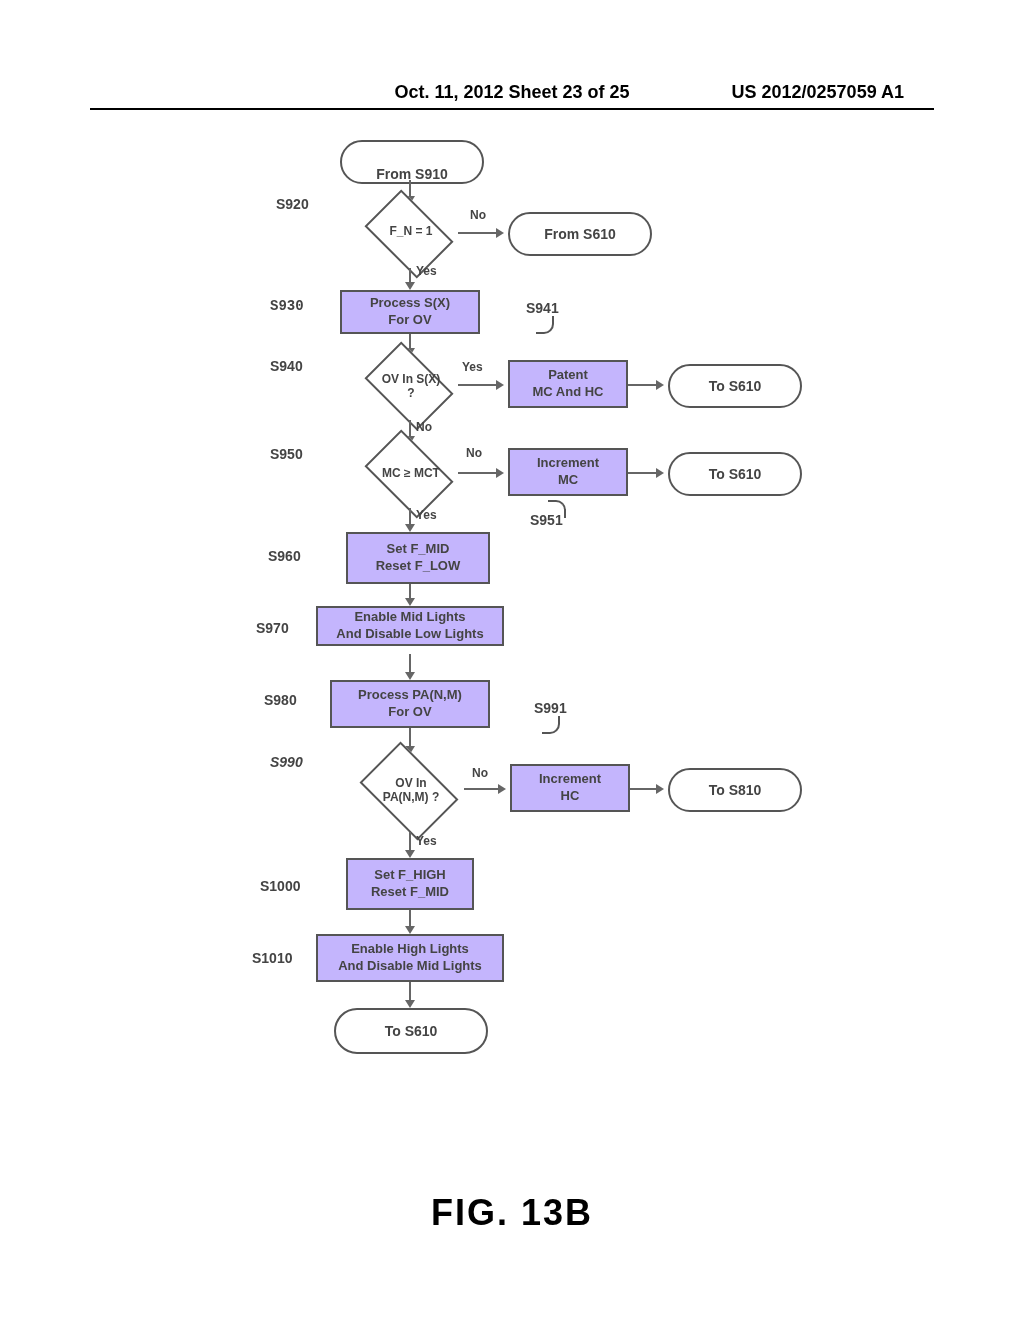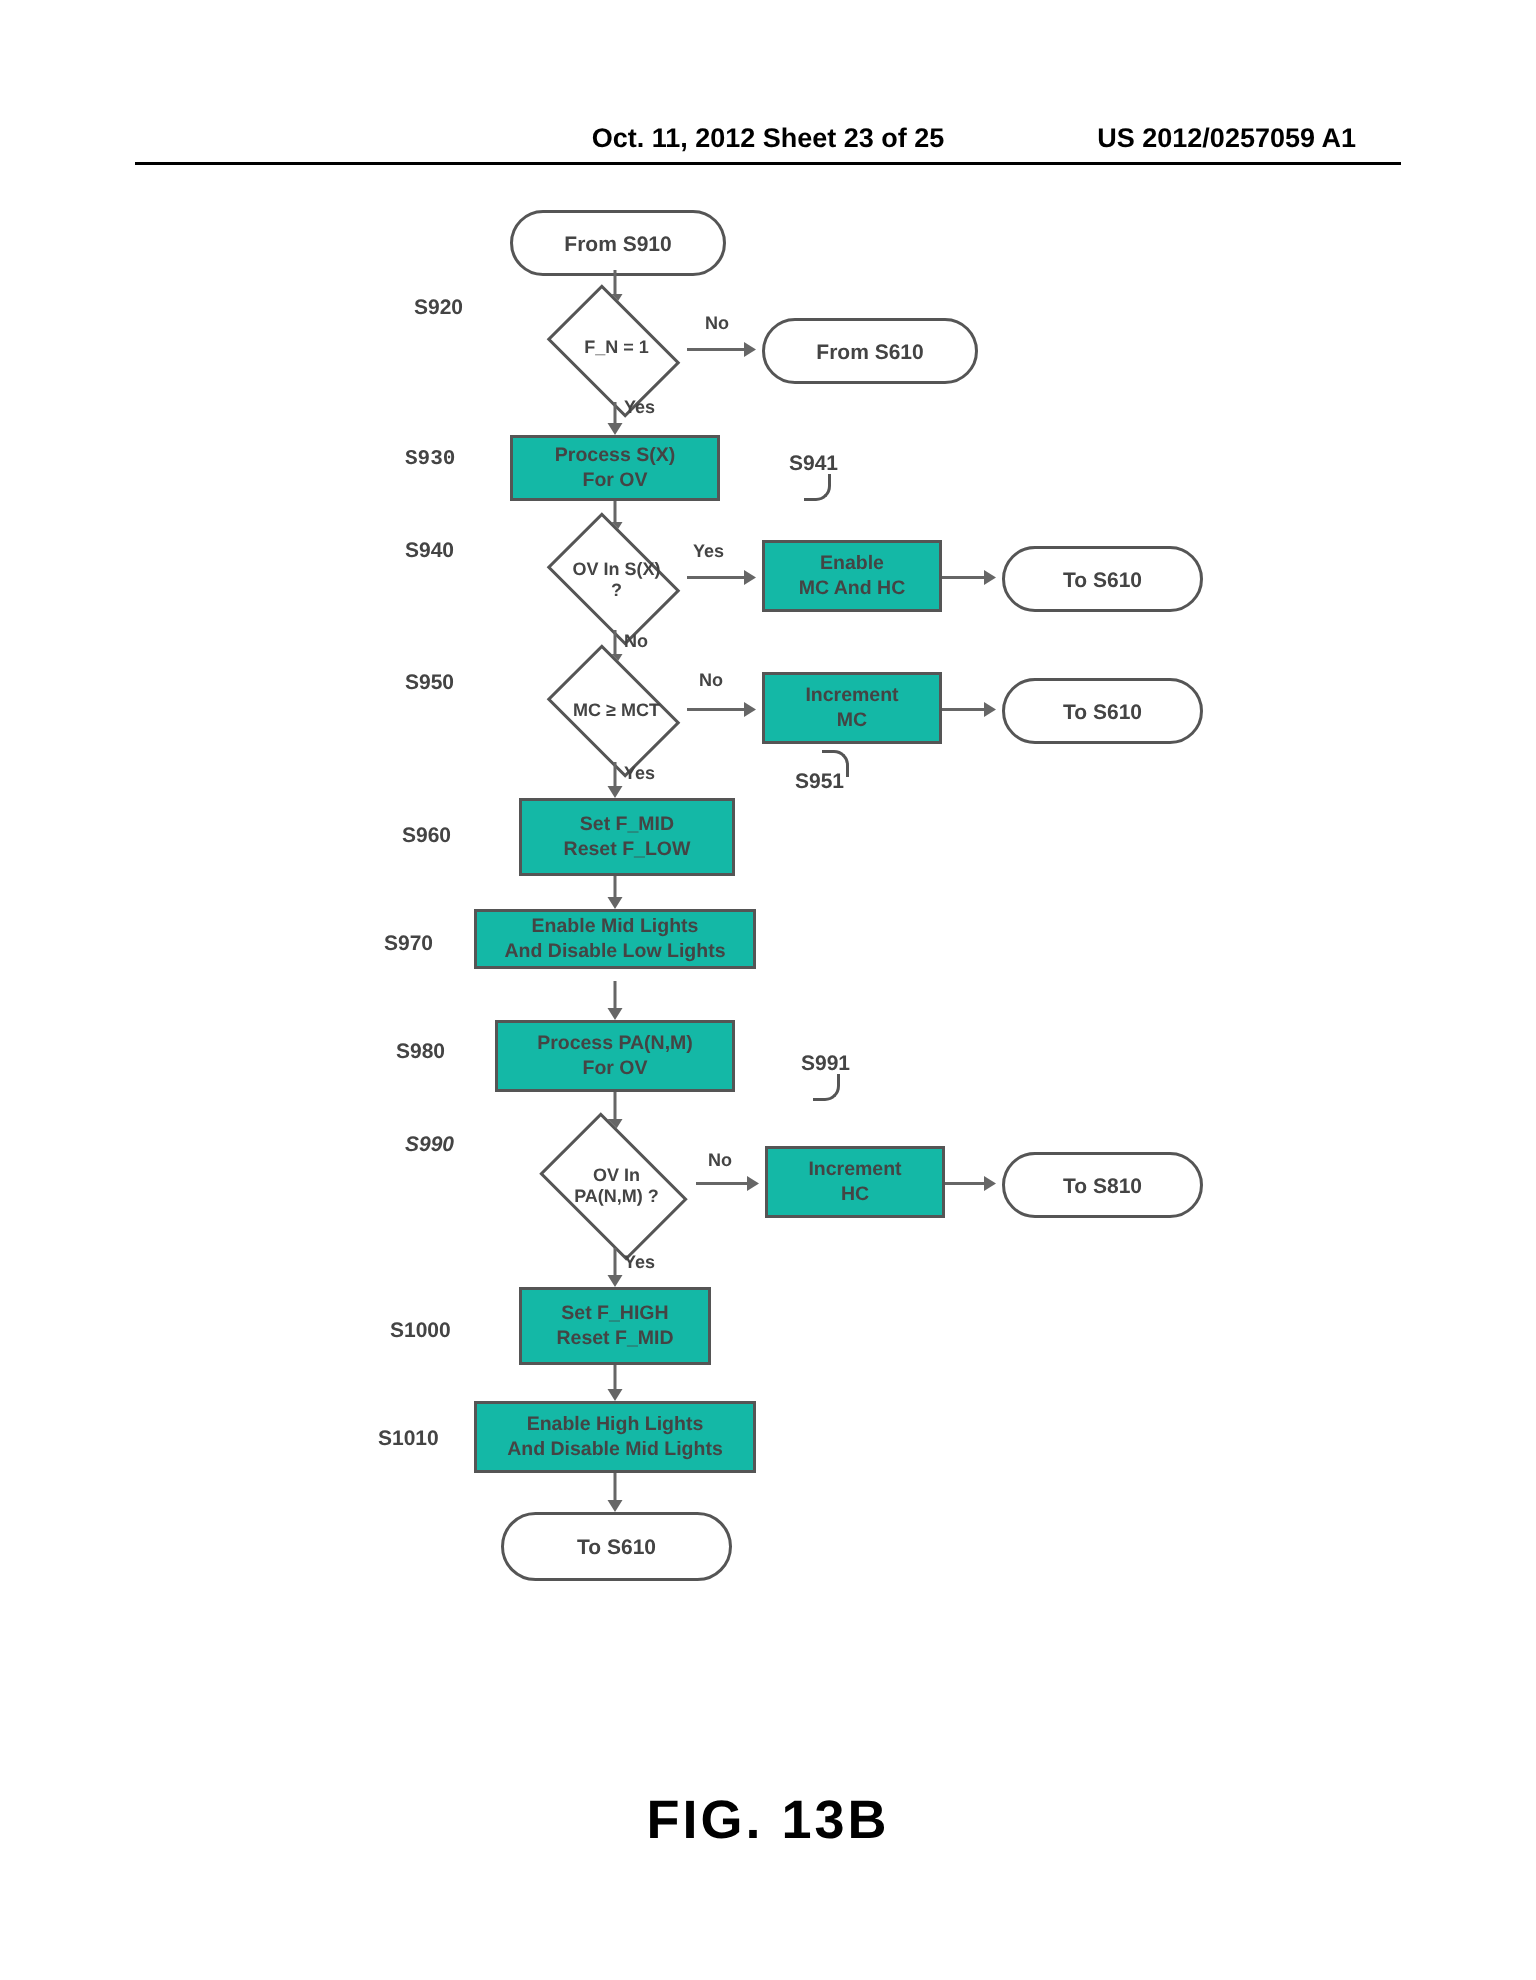--- a/index.html
+++ b/index.html
@@ -63,21 +63,21 @@
     color: #444;
   }
   .rect {
     position: absolute;
     border: 2px solid #555;
     font-size: 13px;
     text-align: center;
     display: flex;
     align-items: center;
     justify-content: center;
-    background: #14b8a6;
+    background: #c4b5fd;
     font-weight: bold;
     color: #444;
     line-height: 1.3;
     padding: 4px;
     box-sizing: border-box;
   }
   .diamond {
     position: absolute;
     width: 80px;
     height: 56px;
@@ -144,21 +144,21 @@
 <body>
 
 <div class="page-header">
   <span class="header-center">Oct. 11, 2012  Sheet 23 of 25</span>
   <span class="header-right">US 2012/0257059 A1</span>
 </div>
 <div class="header-line"></div>
 
 <div class="flowchart">
 
-  <div class="pill" style="left:60px;top:0;width:140px;height:40px;">
+  <div class="pill" style="left:60px;top:0;width:140px;height:40px;align-items:flex-end;">
     <span>From S910</span>
   </div>
   <div class="vline" style="left:129px;top:40px;height:18px;"></div>
   <div class="arrow-down" style="left:125px;top:56px;"></div>
 
   <div class="step-label" style="left:-4px;top:56px;">S920</div>
   <div class="diamond" style="left:92px;top:68px;width:70px;height:48px;"></div>
   <div class="diamond-text" style="left:98px;top:84px;width:66px;">F_N = 1</div>
   <div class="edge-label" style="left:190px;top:68px;">No</div>
   <div class="hline" style="left:178px;top:92px;width:40px;"></div>
@@ -185,21 +185,21 @@
   <div class="diamond" style="left:92px;top:220px;width:70px;height:48px;"></div>
   <div class="diamond-text" style="left:94px;top:232px;width:74px;white-space:pre-line;">OV In S(X)
 ?</div>
   <div class="edge-label" style="left:182px;top:220px;">Yes</div>
   <div class="hline" style="left:178px;top:244px;width:40px;"></div>
   <div class="arrow-right" style="left:216px;top:240px;"></div>
 
   <div class="step-label" style="left:246px;top:160px;">S941</div>
   <div class="curve" style="left:256px;top:176px;"></div>
   <div class="rect" style="left:228px;top:220px;width:120px;height:48px;white-space:pre-line;">
-    <span>Enable
+    <span>Patent
 MC And HC</span>
   </div>
   <div class="hline" style="left:348px;top:244px;width:30px;"></div>
   <div class="arrow-right" style="left:376px;top:240px;"></div>
   <div class="pill" style="left:388px;top:224px;width:130px;height:40px;">
     <span>To S610</span>
   </div>
 
   <div class="edge-label" style="left:136px;top:280px;">No</div>
   <div class="vline" style="left:129px;top:280px;height:18px;"></div>

